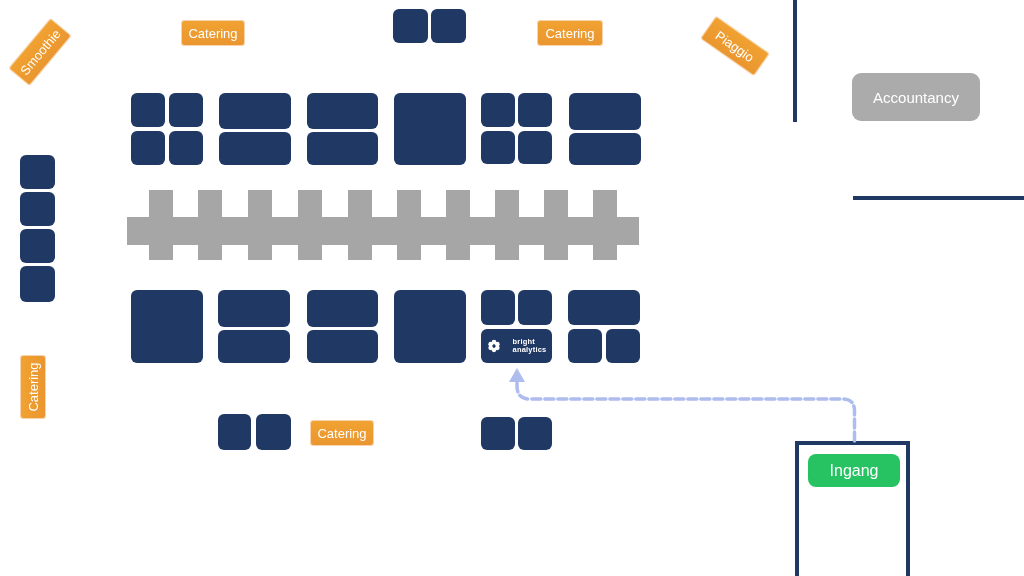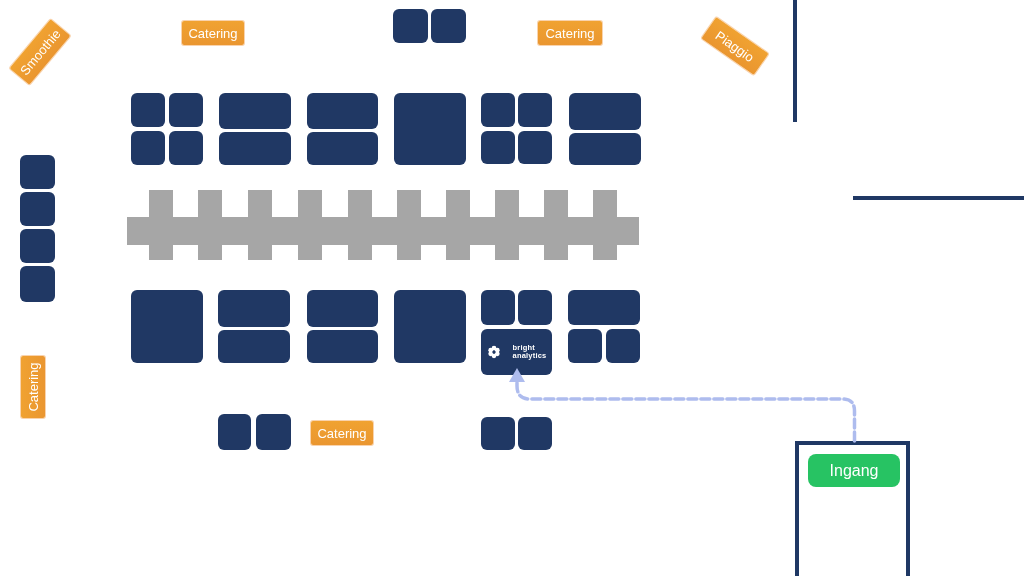--- a/index.html
+++ b/index.html
@@ -38,21 +38,21 @@
   .enclosure{
     position:absolute;left:795px;top:441px;width:115px;height:135px;
     border:4px solid var(--line);border-bottom:none;background:transparent;
   }
   .ingang{
     position:absolute;left:808px;top:454px;width:92px;height:33px;
     background:var(--green);border-radius:8px;color:#fff;font-size:16px;
     display:flex;align-items:center;justify-content:center;
   }
   .ba-badge{
-    position:absolute;left:481px;top:329px;width:71px;height:46px;
+    position:absolute;left:481px;top:329px;width:71px;height:34px;
     background:var(--navy);border-radius:6px;color:#fff;
     display:flex;align-items:center;justify-content:center;gap:12px;
   }
   .ba-text{display:flex;flex-direction:column;line-height:1.08;
     font-size:7.5px;font-weight:bold;letter-spacing:.2px;}
   .arrow-svg{position:absolute;left:0;top:0;pointer-events:none;}
 </style>
 </head>
 <body>
 
@@ -107,20 +107,21 @@
     <div class="booth" style="left: 20px; top: 192px; width: 35px; height: 34px;"></div>
     <div class="booth" style="left: 20px; top: 155px; width: 35px; height: 34px;"></div>
 
   <div class="tag lbl-smoothie">Smoothie</div>
   <div class="tag lbl-catering-top-left">Catering</div>
   <div class="tag lbl-catering-top-right">Catering</div>
   <div class="tag lbl-piaggio">Piaggio</div>
   <div class="tag lbl-catering-left">Catering</div>
   <div class="tag lbl-catering-bottom">Catering</div>
 
+  <div class="accountancy">Accountancy</div>
 
   <div class="enclosure"></div>
   <div class="ingang">Ingang</div>
 
   <div class="ba-badge">
     <svg width="14" height="14" viewBox="0 0 24 24">
       <g fill="#ffffff">
         <circle cx="12" cy="5.5" r="4.1"></circle>
         <circle cx="6.4" cy="8.8" r="4.1"></circle>
         <circle cx="6.4" cy="15.2" r="4.1"></circle>

